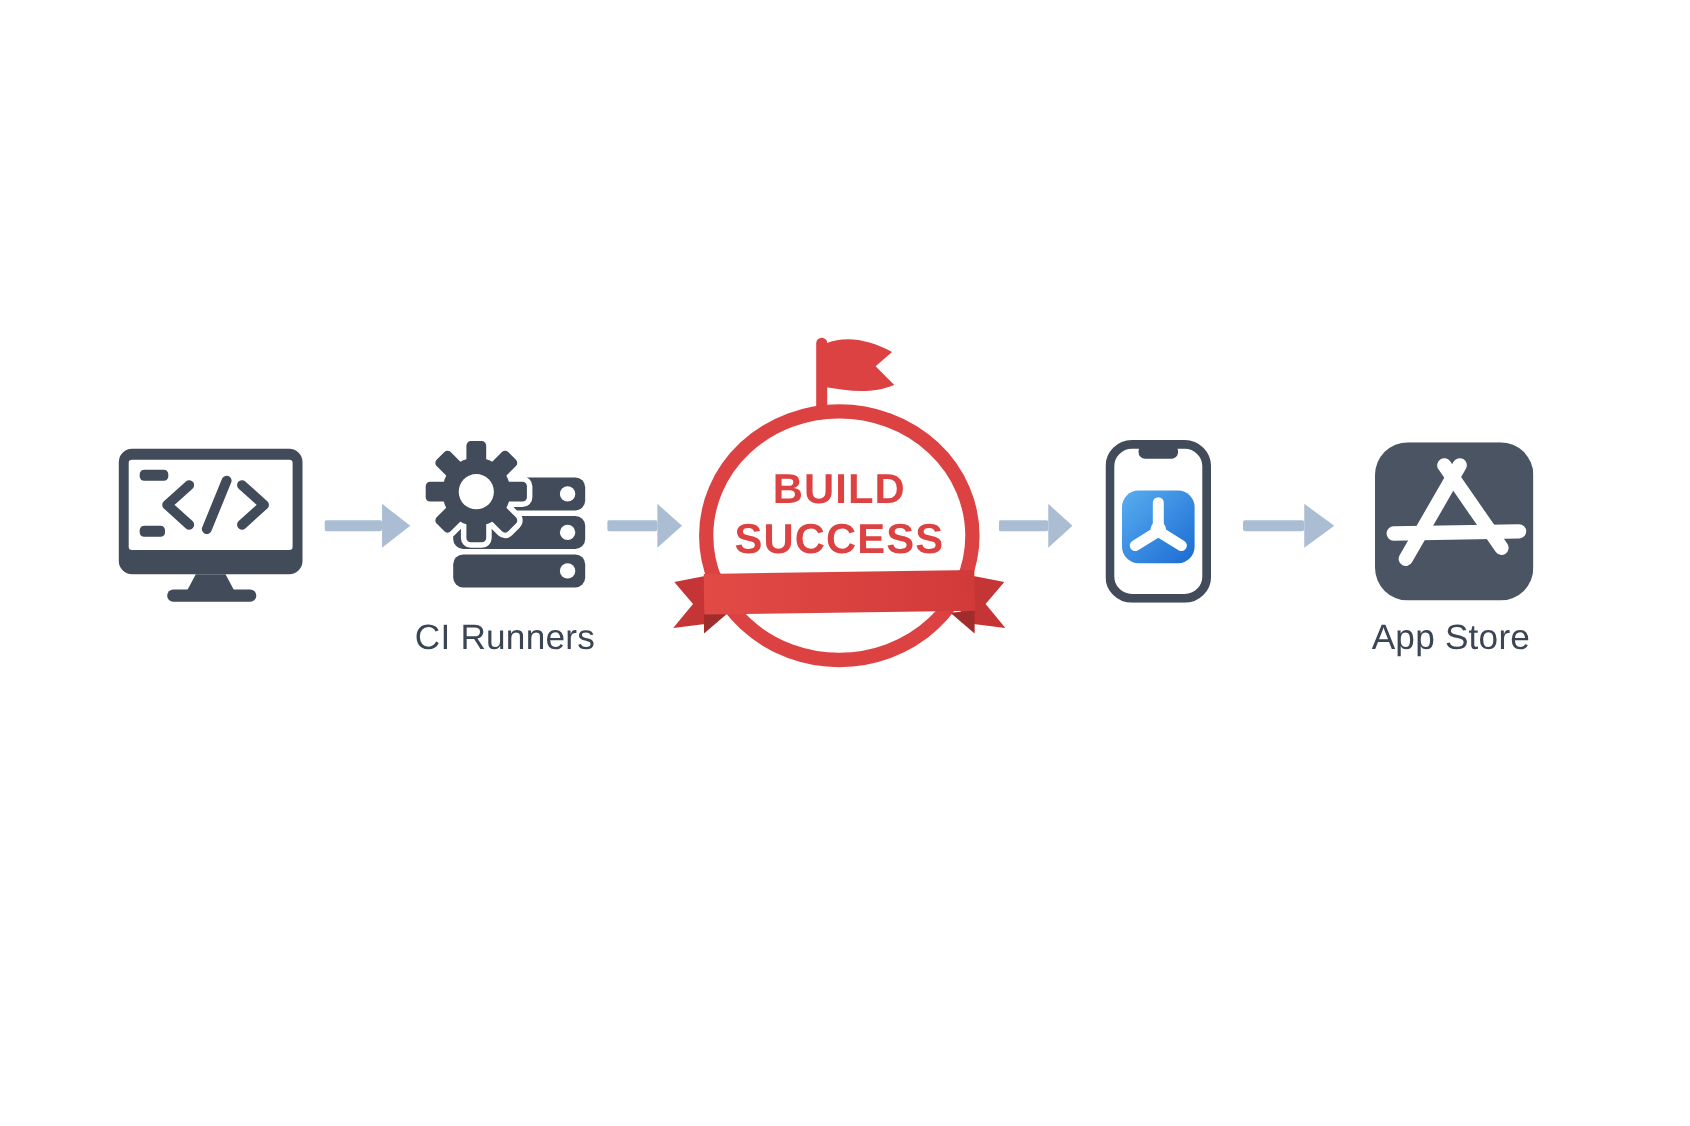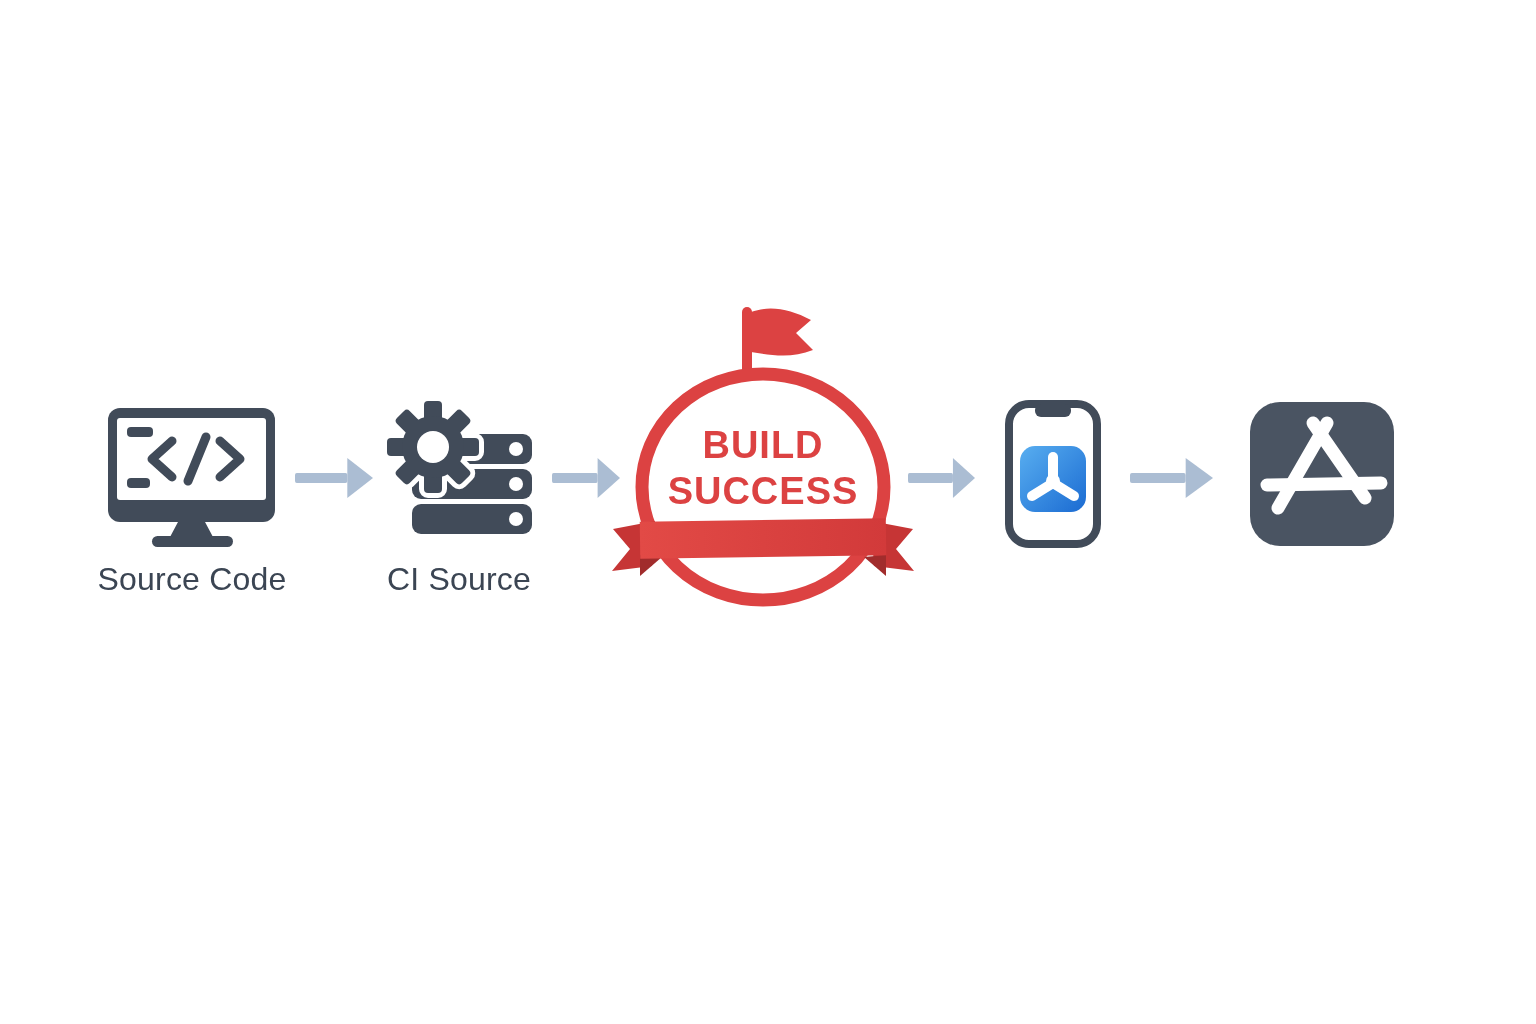--- a/index.html
+++ b/index.html
@@ -134,16 +134,16 @@
 
   <svg class="abs" style="left:1250px;top:402px" width="144" height="144" viewBox="0 0 144 144">
     <rect x="0" y="0" width="144" height="144" rx="30" style="fill:var(--app-store-tile)"></rect>
     <g stroke="#fff" stroke-width="13" stroke-linecap="round">
       <line x1="28" y1="106" x2="77" y2="21"></line>
       <line x1="63" y1="21" x2="115" y2="96"></line>
       <line x1="17" y1="83" x2="131" y2="81"></line>
     </g>
   </svg>
 
-  <div class="step-label" style="left:72px;top:560px;width:240px">Source Code</div>
-  <div class="step-label" style="left:339px;top:560px;width:240px">CI Source</div>
+  <div class="step-label" style="left:339px;top:560px;width:240px">CI Runners</div>
+  <div class="step-label" style="left:1199px;top:560px;width:240px">App Store</div>
 
 </div>
 
 </body></html>

